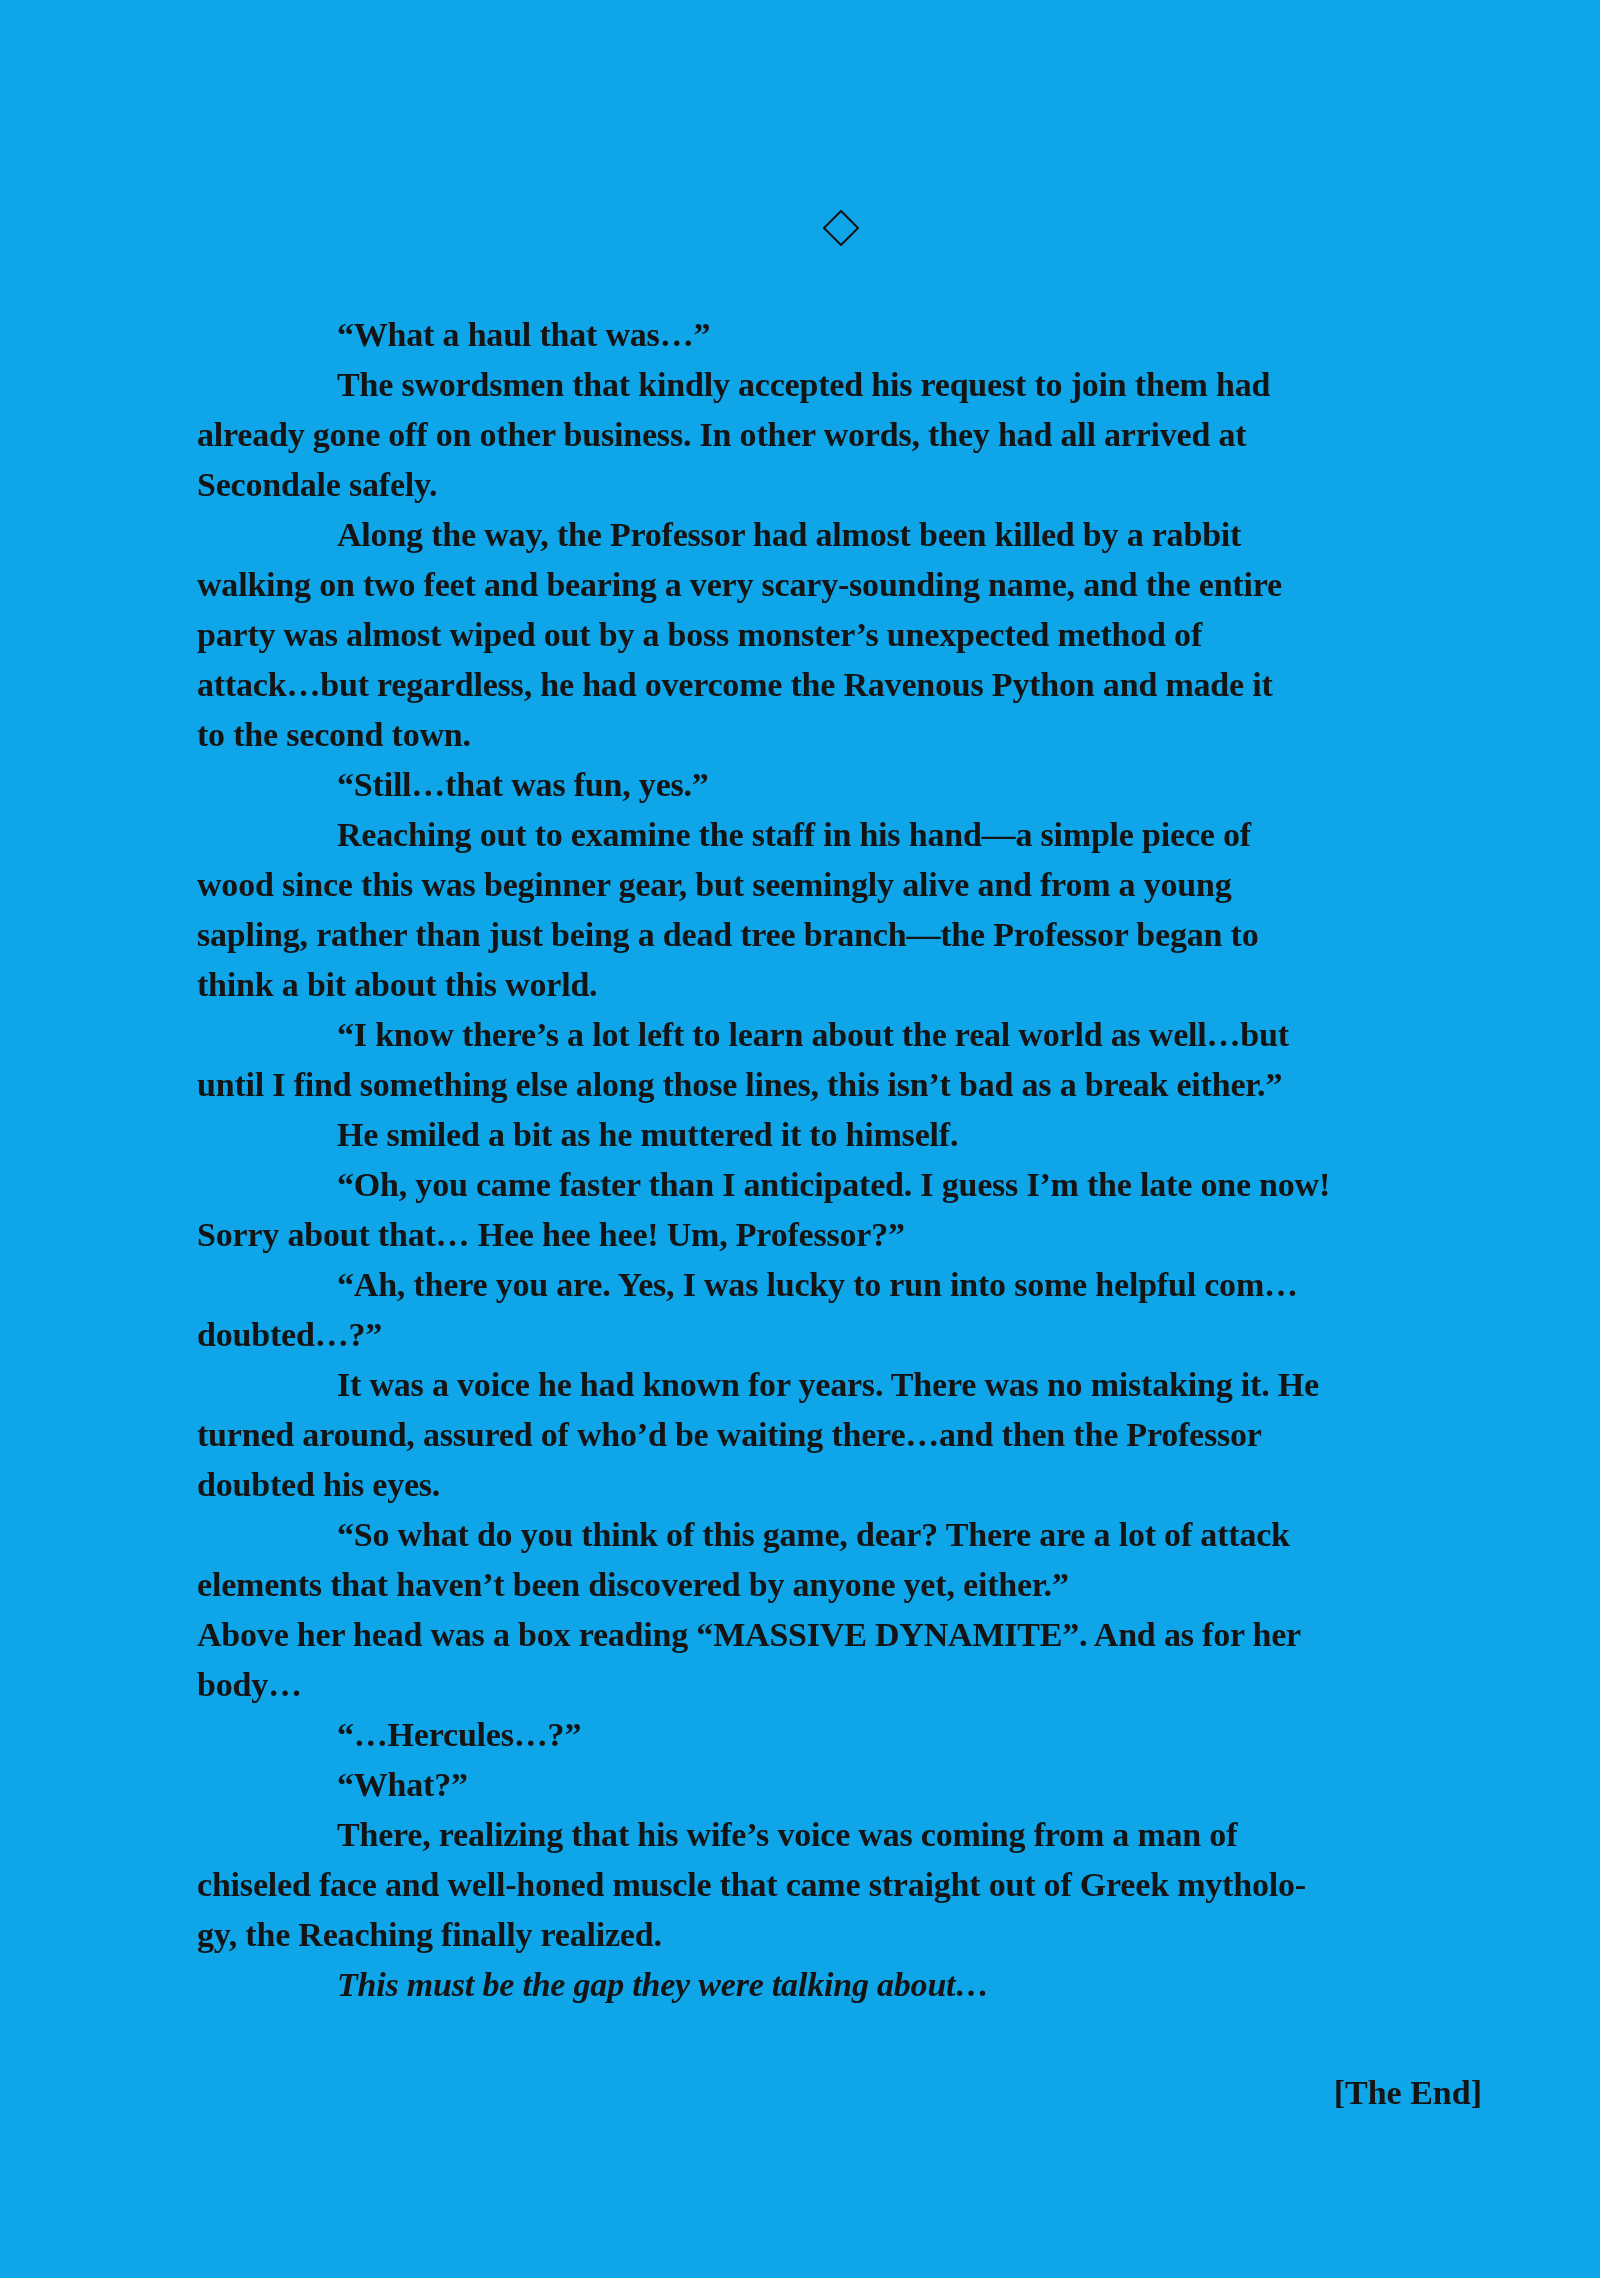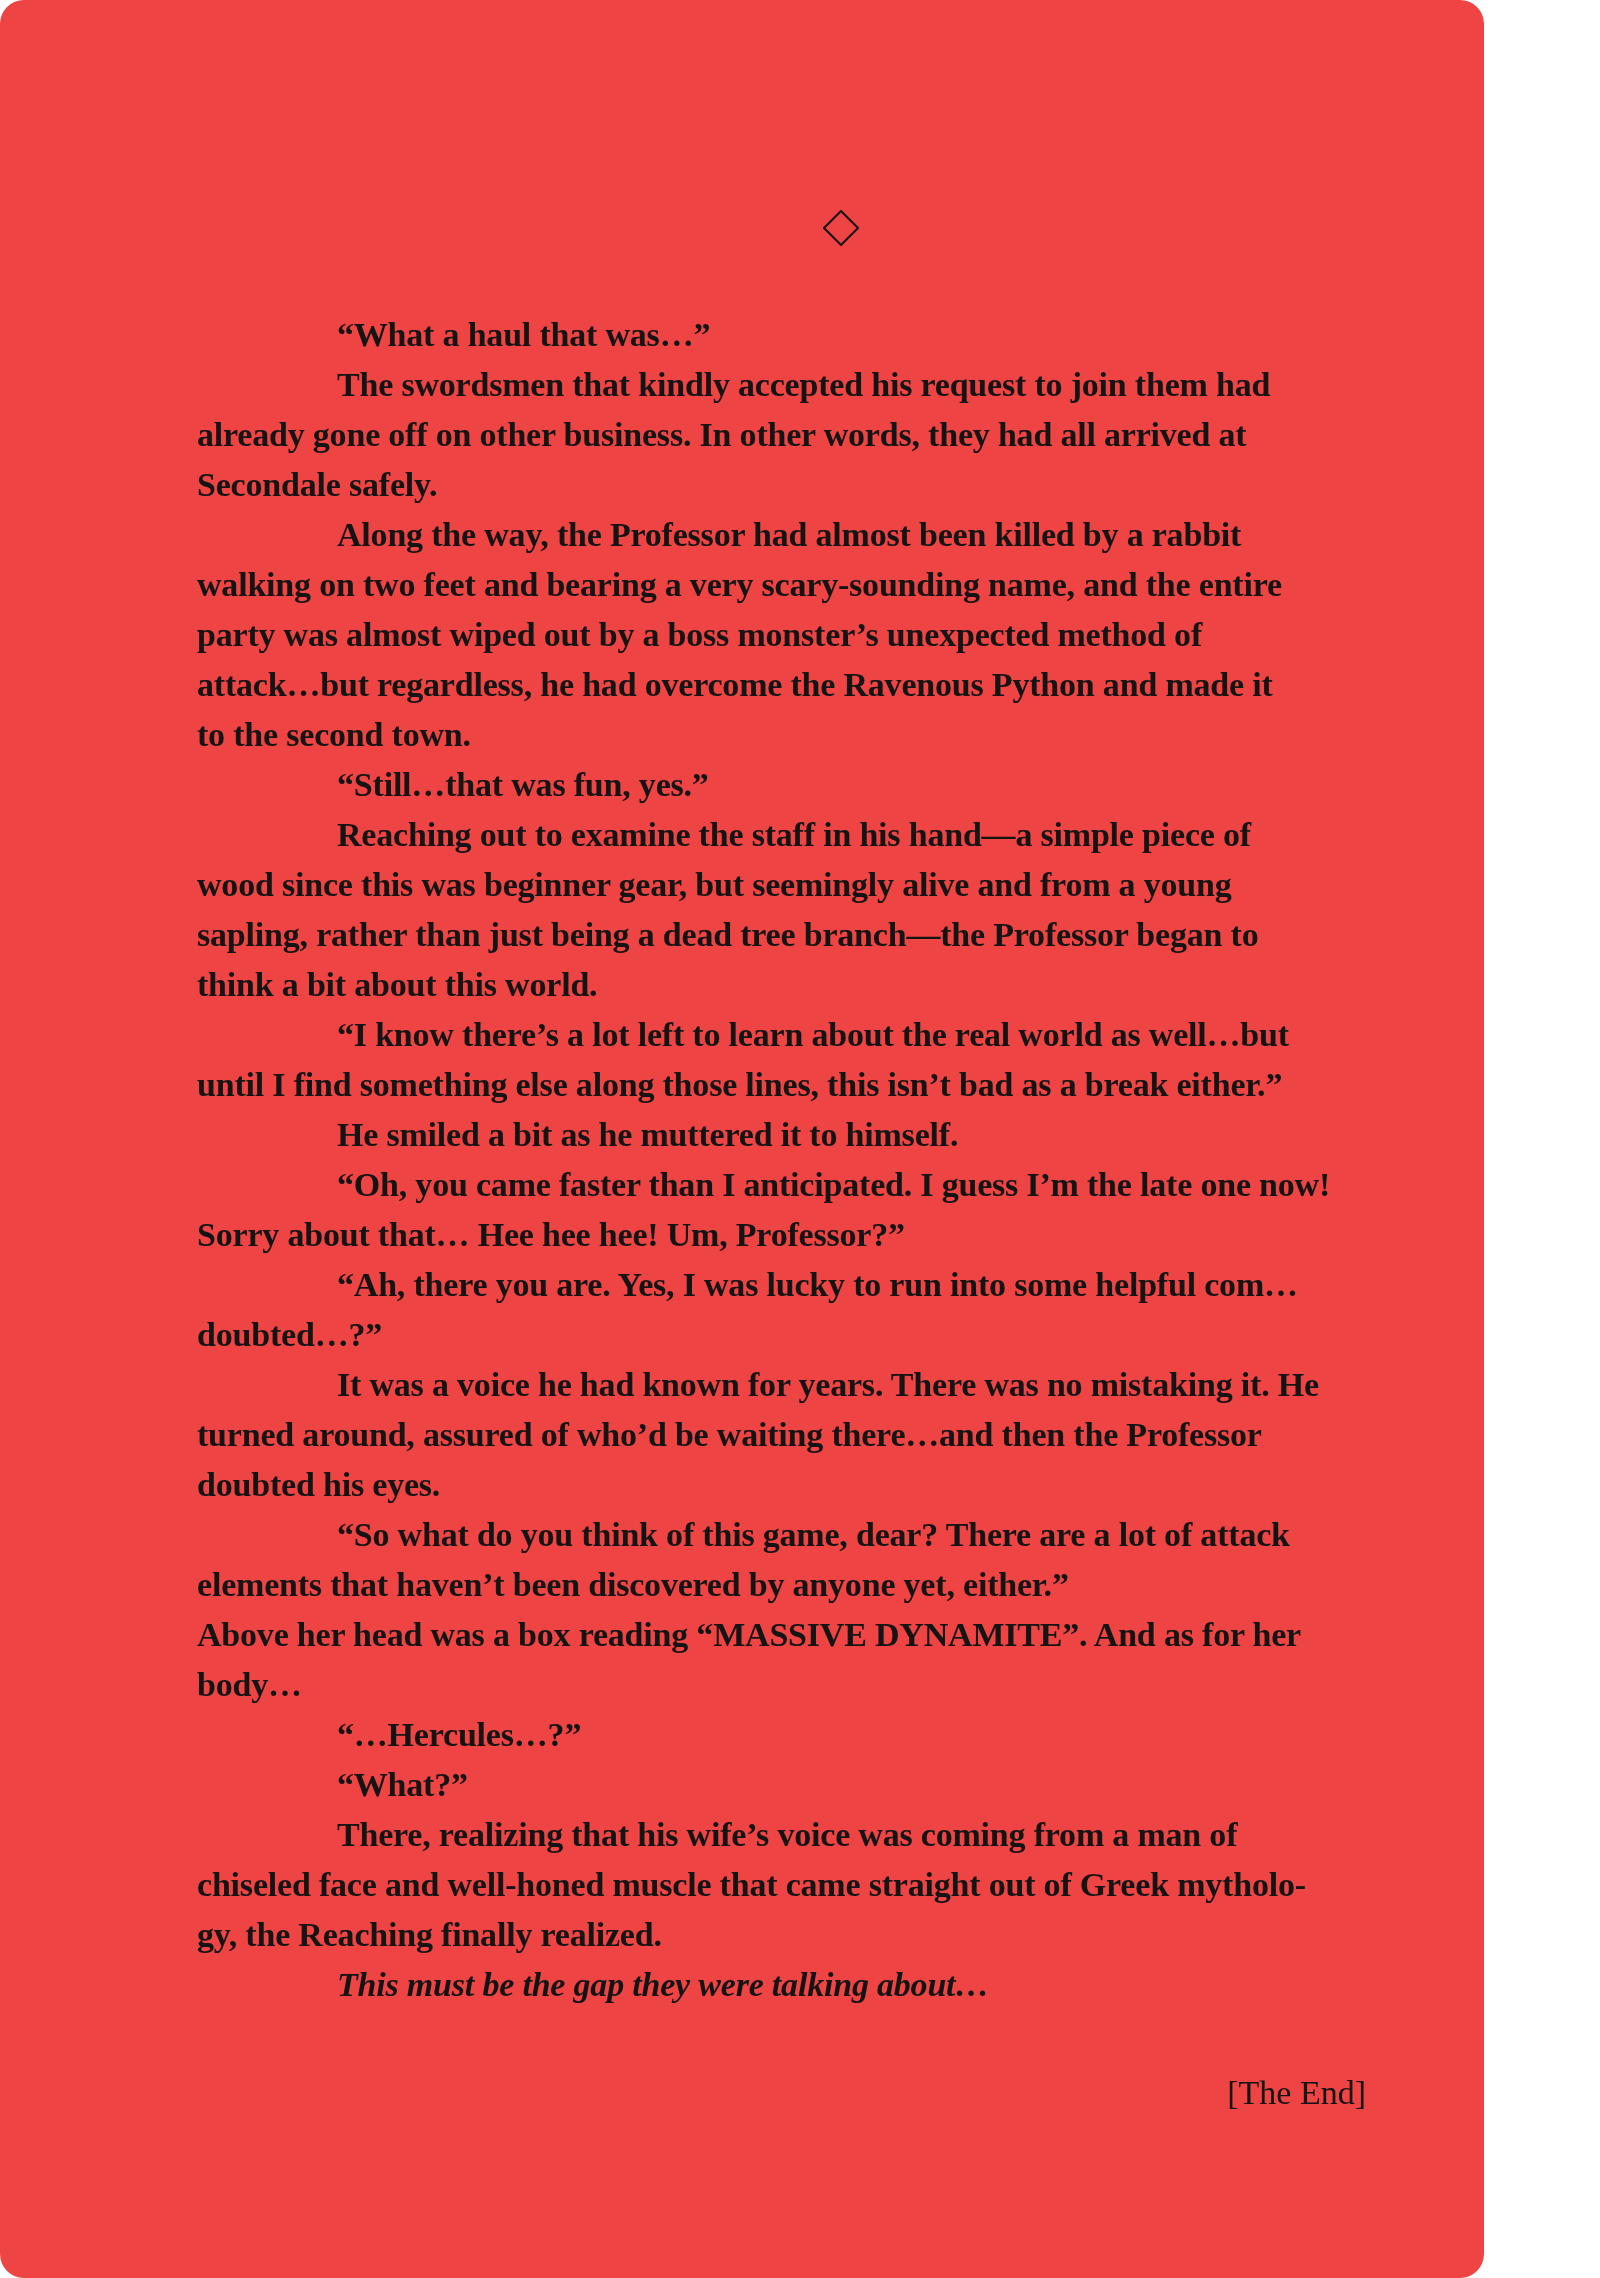--- a/index.html
+++ b/index.html
@@ -12,24 +12,23 @@
       height: 2278px;
       position: relative;
       overflow: hidden;
       font-family: "Liberation Serif", "DejaVu Serif", serif;
       color: #141414;
     }
     .page {
       position: absolute;
       left: 0;
       top: 0;
-      width: 1484px;
+      width: 1600px;
       height: 2278px;
-      background: #ef4444;
-      border-radius: 24px;
+      background: #0ea5e9;
     }
     .separator {
       position: absolute;
       left: 823px;
       top: 210px;
       width: 36px;
       height: 36px;
     }
     .separator svg { display: block; }
     .body-text {
@@ -50,21 +49,21 @@
     }
     .line.indent { left: 140px; }
     .line.italic { font-style: italic; }
     .the-end {
       position: absolute;
       right: 118px;
       top: 2068px;
       height: 50px;
       line-height: 50px;
       font-size: 34px;
-      font-weight: normal;
+      font-weight: bold;
       white-space: nowrap;
     }
   </style>
 </head>
 <body>
 
 <div class="page">
 
   <div class="separator">
     <span>

